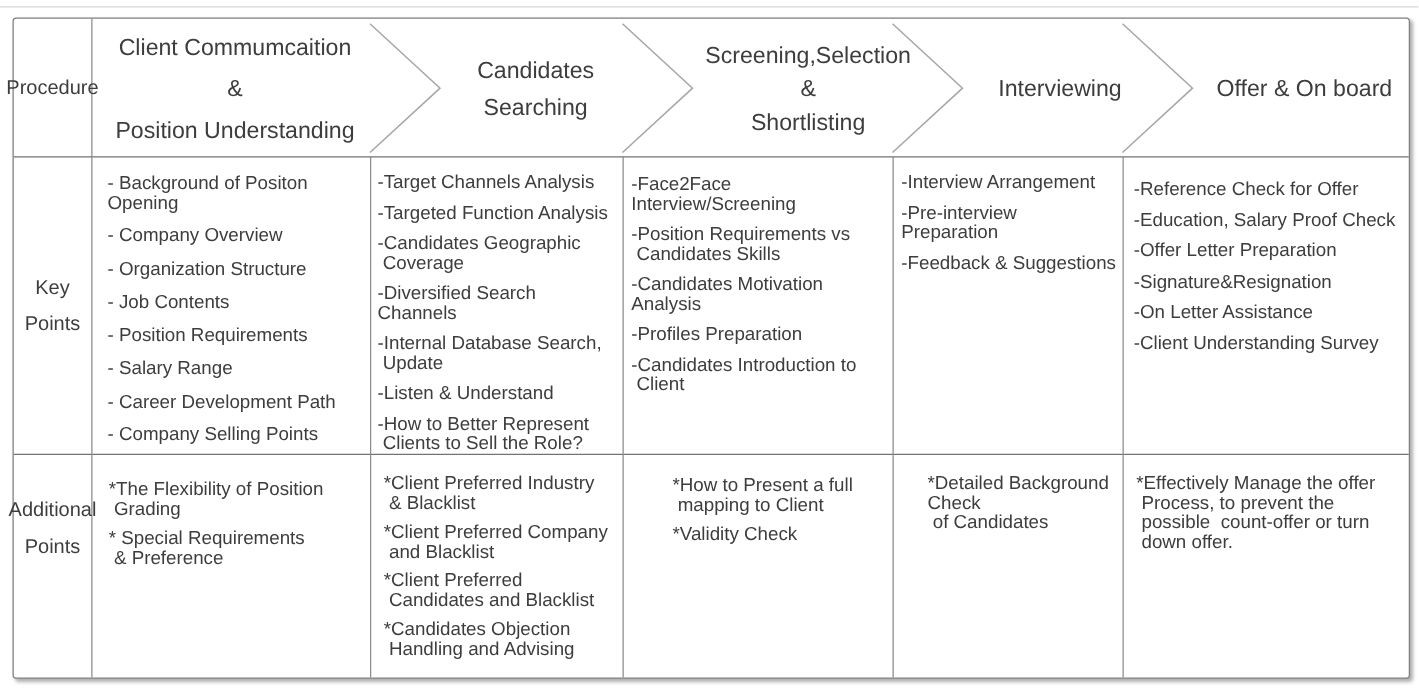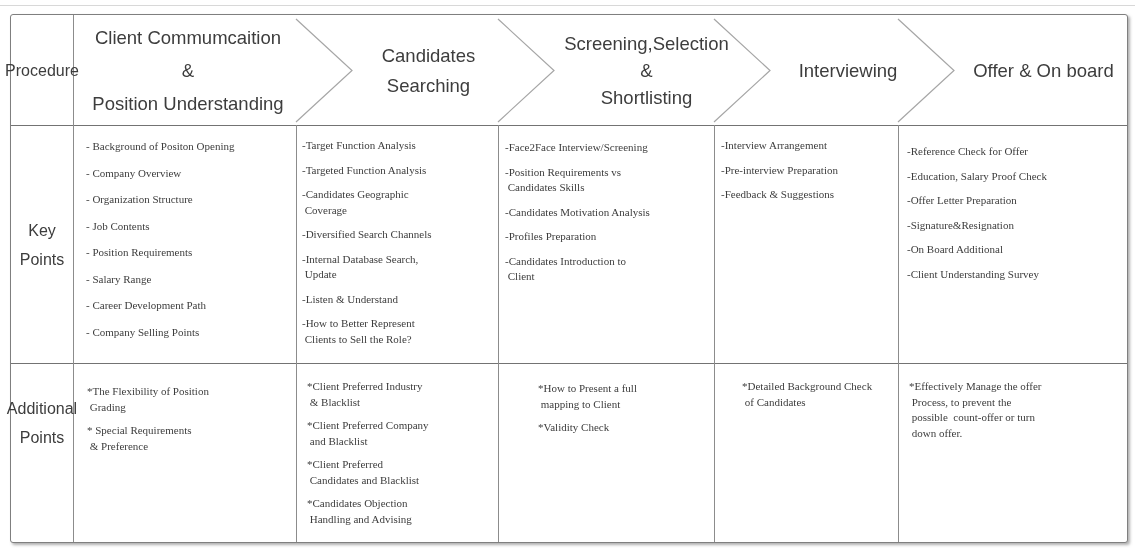--- a/index.html
+++ b/index.html
@@ -37,24 +37,23 @@
   .row-label{
     position:absolute;left:0;width:62px;
     display:flex;align-items:center;justify-content:center;
     text-align:center;
     font-size:16px;line-height:29px;
     white-space:pre-wrap;
     color:#3d3d3d;
   }
   .cell{
     position:absolute;
-    font-size:11px;
+    font-size:15px;
     color:#3d3d3d;
     box-sizing:border-box;
-    font-family:Liberation Serif, serif;
   }
   .cell .li{
     white-space:pre-wrap;
     line-height:15.5px;
     margin-bottom:9px;
   }
   .cell.key-c1 .li{margin-bottom:11px;}
   .cell.add .li{margin-bottom:8px;}
 </style>
 </head>
@@ -101,21 +100,21 @@
         <div class="li">- Background of Positon Opening</div>
         <div class="li">- Company Overview</div>
         <div class="li">- Organization Structure</div>
         <div class="li">- Job Contents</div>
         <div class="li">- Position Requirements</div>
         <div class="li">- Salary Range</div>
         <div class="li">- Career Development Path</div>
         <div class="li">- Company Selling Points</div>
       </div>
     <div class="cell" style="left:285px;top:111px;width:202px;height:237px;padding:12px 4px 0 6px;">
-        <div class="li">-Target Function Analysis</div>
+        <div class="li">-Target Channels Analysis</div>
         <div class="li">-Targeted Function Analysis</div>
         <div class="li">-Candidates Geographic
  Coverage</div>
         <div class="li">-Diversified Search Channels</div>
         <div class="li">-Internal Database Search,
  Update</div>
         <div class="li">-Listen &amp; Understand</div>
         <div class="li">-How to Better Represent
  Clients to Sell the Role?</div>
       </div>
@@ -131,21 +130,21 @@
     <div class="cell" style="left:703px;top:106px;width:184px;height:237px;padding:17px 4px 0 7px;">
         <div class="li">-Interview Arrangement</div>
         <div class="li">-Pre-interview Preparation</div>
         <div class="li">-Feedback &amp; Suggestions</div>
       </div>
     <div class="cell" style="left:887px;top:111px;width:229px;height:237px;padding:18px 6px 0 9px;">
         <div class="li">-Reference Check for Offer</div>
         <div class="li">-Education, Salary Proof Check</div>
         <div class="li">-Offer Letter Preparation</div>
         <div class="li">-Signature&amp;Resignation</div>
-        <div class="li">-On Board Additional</div>
+        <div class="li">-On Letter Assistance</div>
         <div class="li">-Client Understanding Survey</div>
       </div>
 
     <div class="cell add" style="left:62px;top:349px;width:223px;height:178px;padding:20px 6px 0 14px;">
         <div class="li">*The Flexibility of Position
  Grading</div>
         <div class="li">* Special Requirements
  &amp; Preference</div>
       </div>
     <div class="cell add" style="left:285px;top:349px;width:202px;height:178px;padding:15px 4px 0 11px;">

